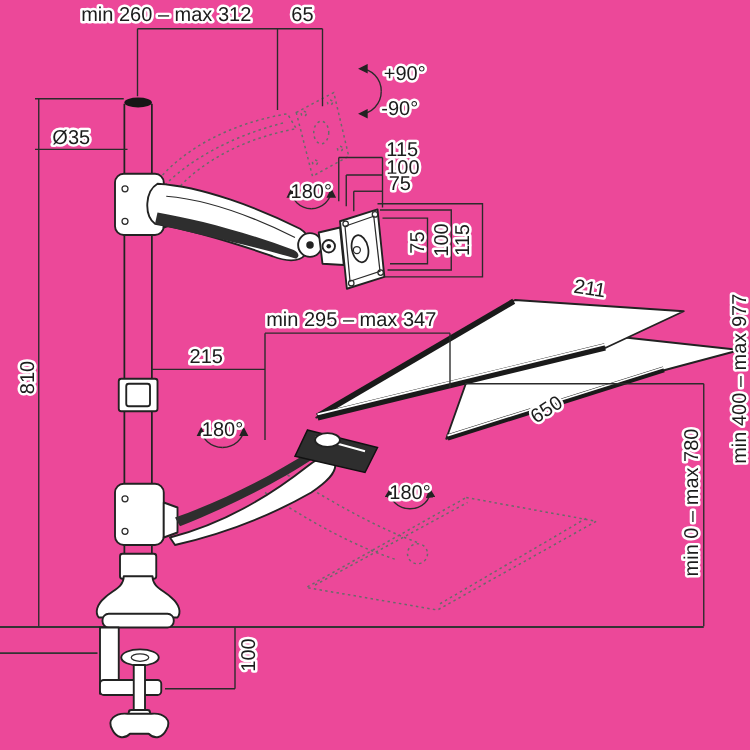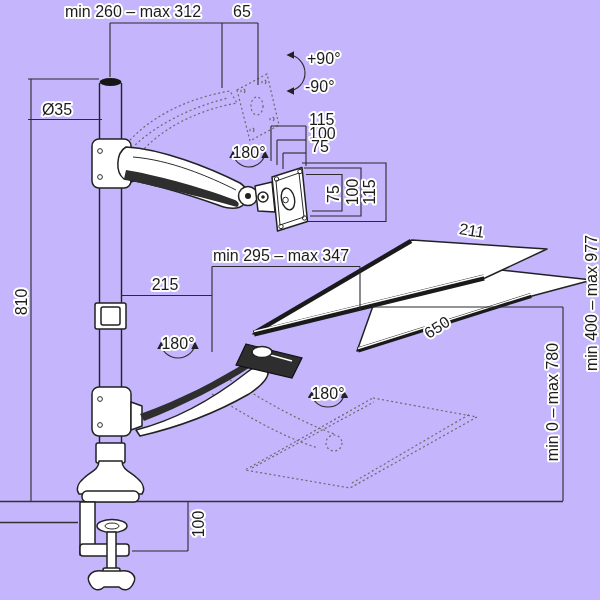--- a/index.html
+++ b/index.html
@@ -1,16 +1,16 @@
 <!DOCTYPE html>
 <html><head>
 <meta charset="utf-8">
 <style>
   html,body { margin:0; padding:0; background:#fff; }
-  .canvas { position:relative; width:600px; height:600px; background:#c4b5fd; overflow:hidden; }
+  .canvas { position:relative; width:600px; height:600px; background:#ec4899; overflow:hidden; }
   svg { display:block; }
   svg text {
     font-family:"Liberation Sans", sans-serif;
     font-size:16px;
     fill:#1c1c1c;
     paint-order:stroke;
     stroke:#ffffff;
     stroke-width:4px;
     stroke-linejoin:round;
   }

